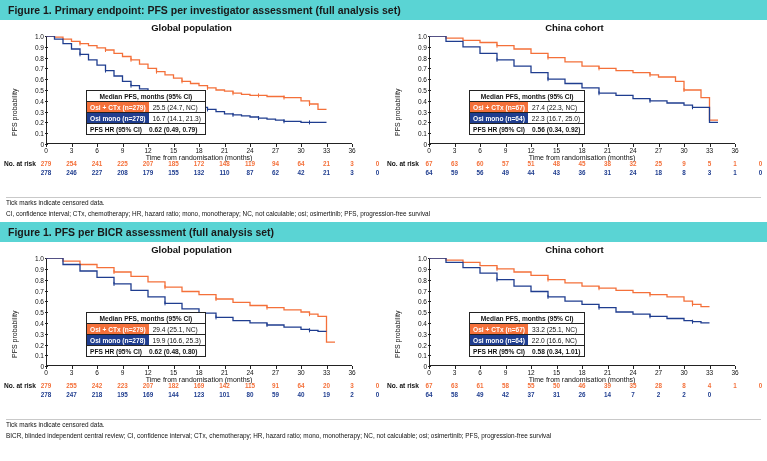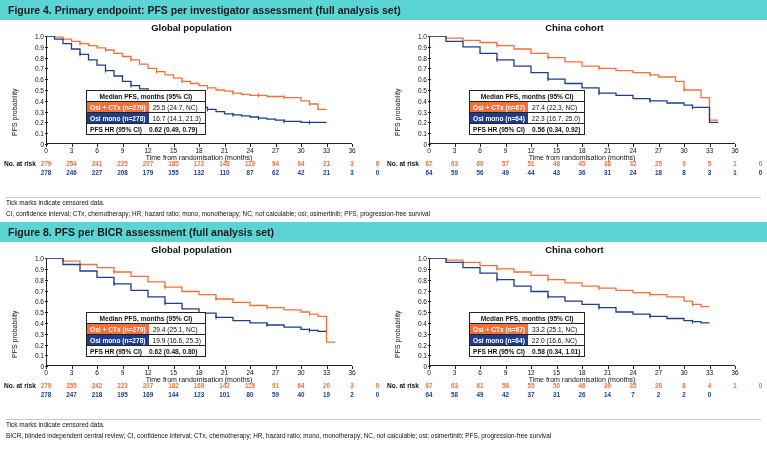--- a/index.html
+++ b/index.html
@@ -54,21 +54,21 @@
   .foot{font-size:6.4px;color:#111;padding:1px 6px;line-height:1.35;}
   .divider{height:1px;background:#c9c9c9;margin:2px 6px 0 6px;}
 </style>
 </head>
 <body>
 
 <div class="page">
 
   <div class="fig">
     <div class="band">
-      <span class="ttl">Figure 4. Primary endpoint: PFS per investigator assessment (full analysis set)</span>
+      <span class="ttl">Figure 1. Primary endpoint: PFS per investigator assessment (full analysis set)</span>
     </div>
     <div class="panels">
       <div class="panel">
           <div class="panel-title">Global population</div>
           <div class="ylab">
             <span>PFS probability</span>
           </div>
           <div class="yticks">
             <div class="ytick" style="top: 108px;">0</div>
             <div class="ytickmark" style="top: 108px;"></div>
@@ -335,21 +335,21 @@
           </div>
         </div>
     </div>
     <div class="divider"></div>
     <div class="foot">Tick marks indicate censored data.</div>
     <div class="foot">CI, confidence interval; CTx, chemotherapy; HR, hazard ratio; mono, monotherapy; NC, not calculable; osi; osimertinib; PFS, progression-free survival</div>
   </div>
 
   <div class="fig" style="margin-top:3px;">
     <div class="band">
-      <span class="ttl">Figure 8. PFS per BICR assessment (full analysis set)</span>
+      <span class="ttl">Figure 1. PFS per BICR assessment (full analysis set)</span>
     </div>
     <div class="panels">
       <div class="panel">
           <div class="panel-title">Global population</div>
           <div class="ylab">
             <span>PFS probability</span>
           </div>
           <div class="yticks">
             <div class="ytick" style="top: 108px;">0</div>
             <div class="ytickmark" style="top: 108px;"></div>

